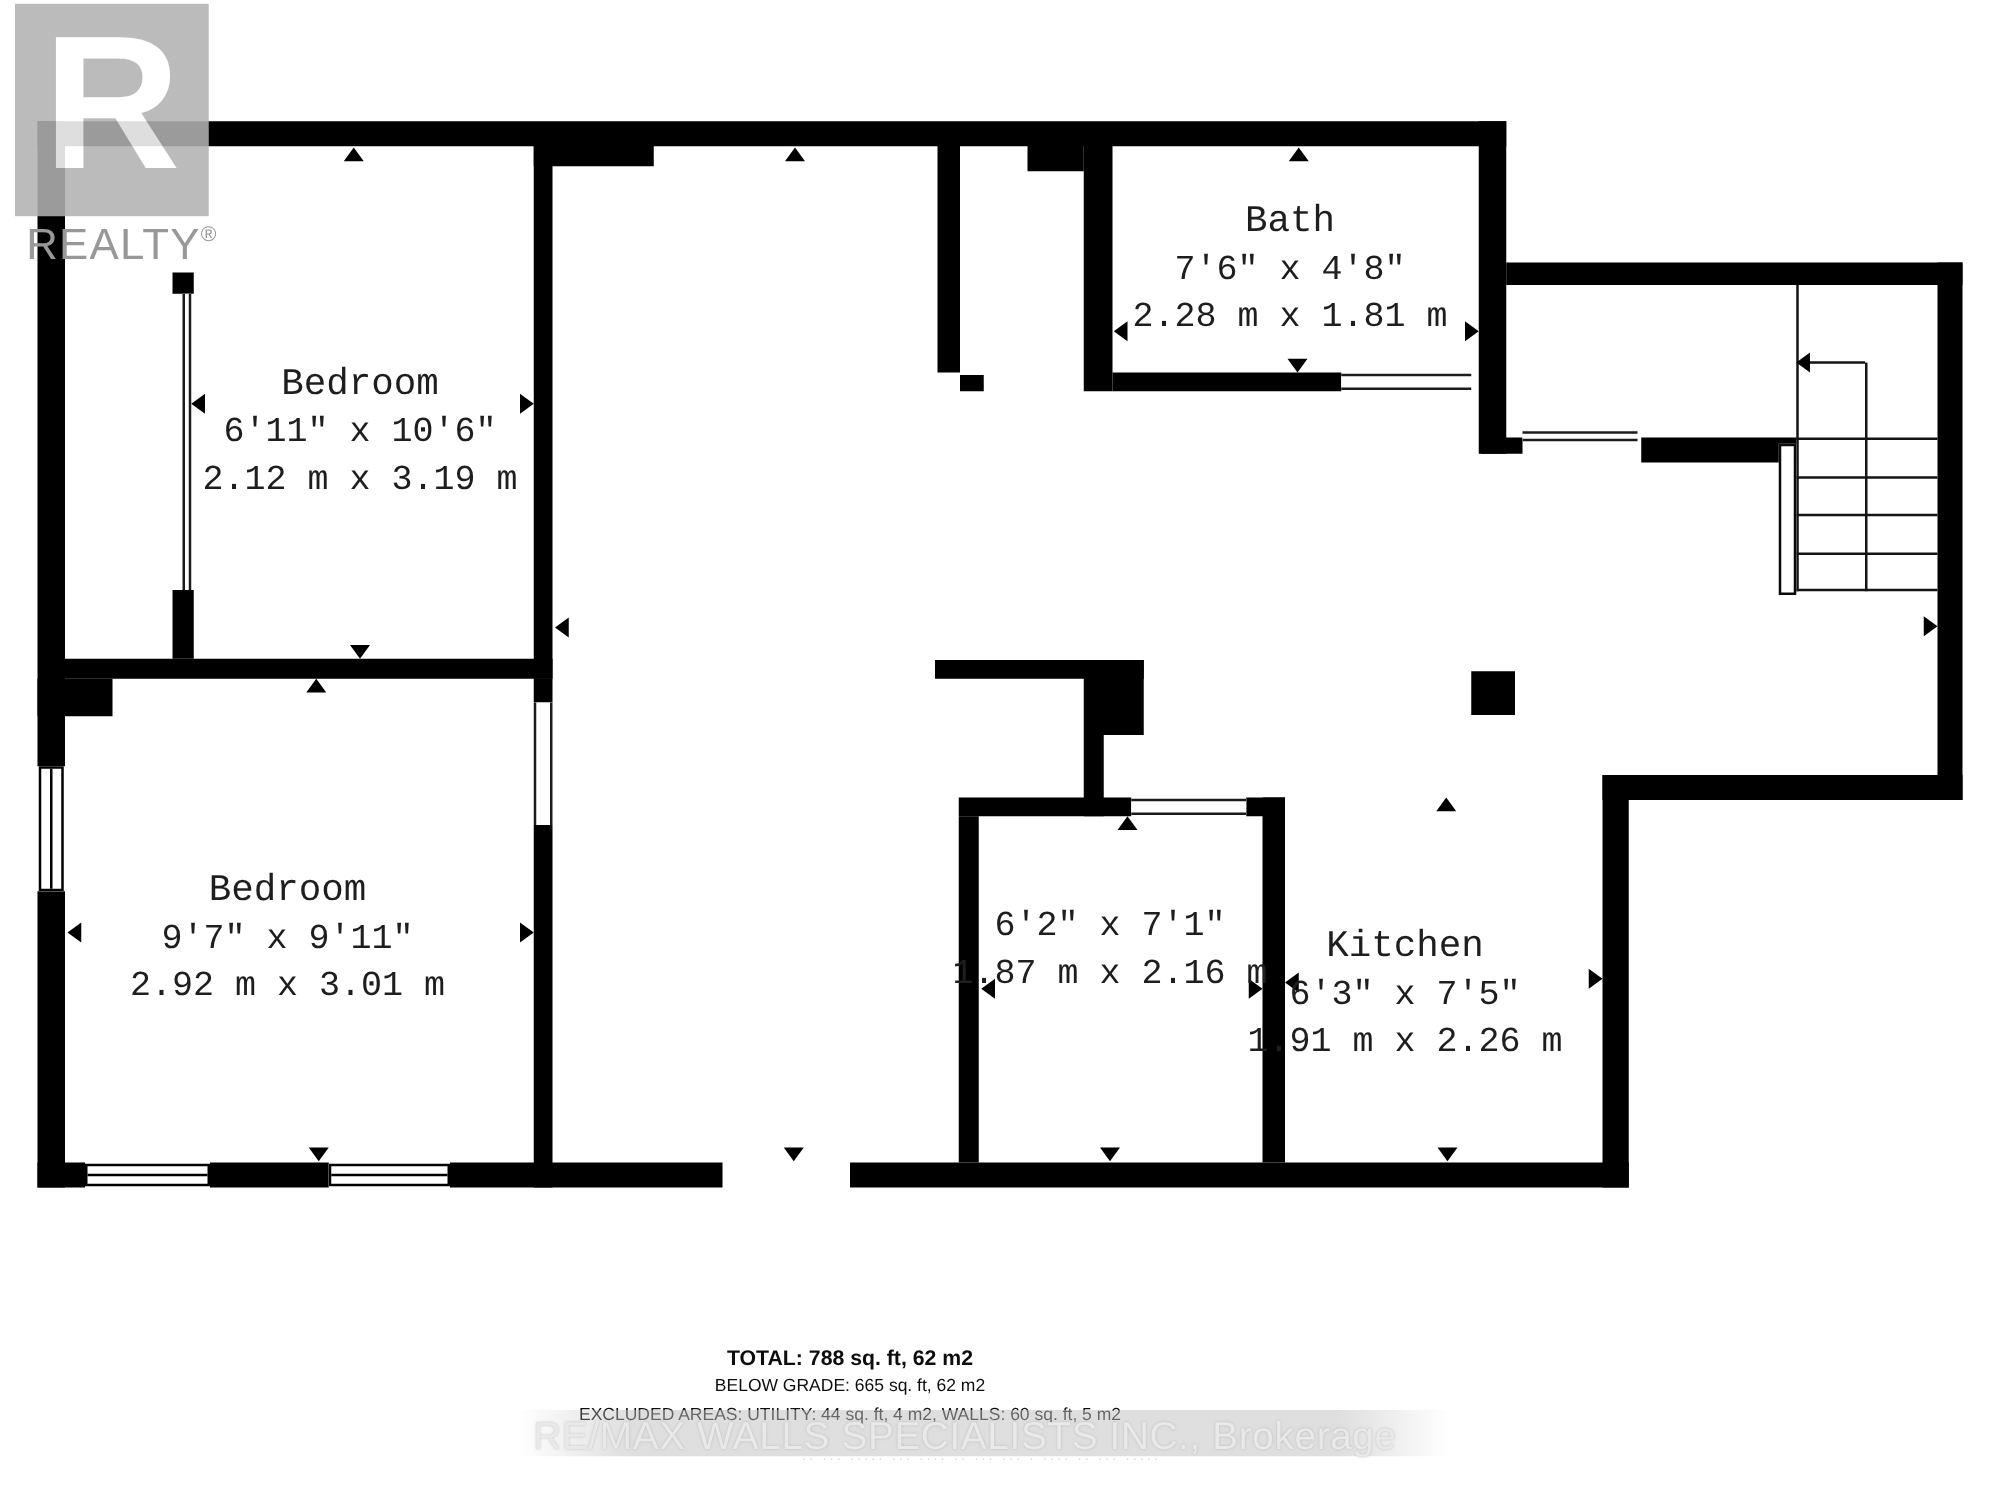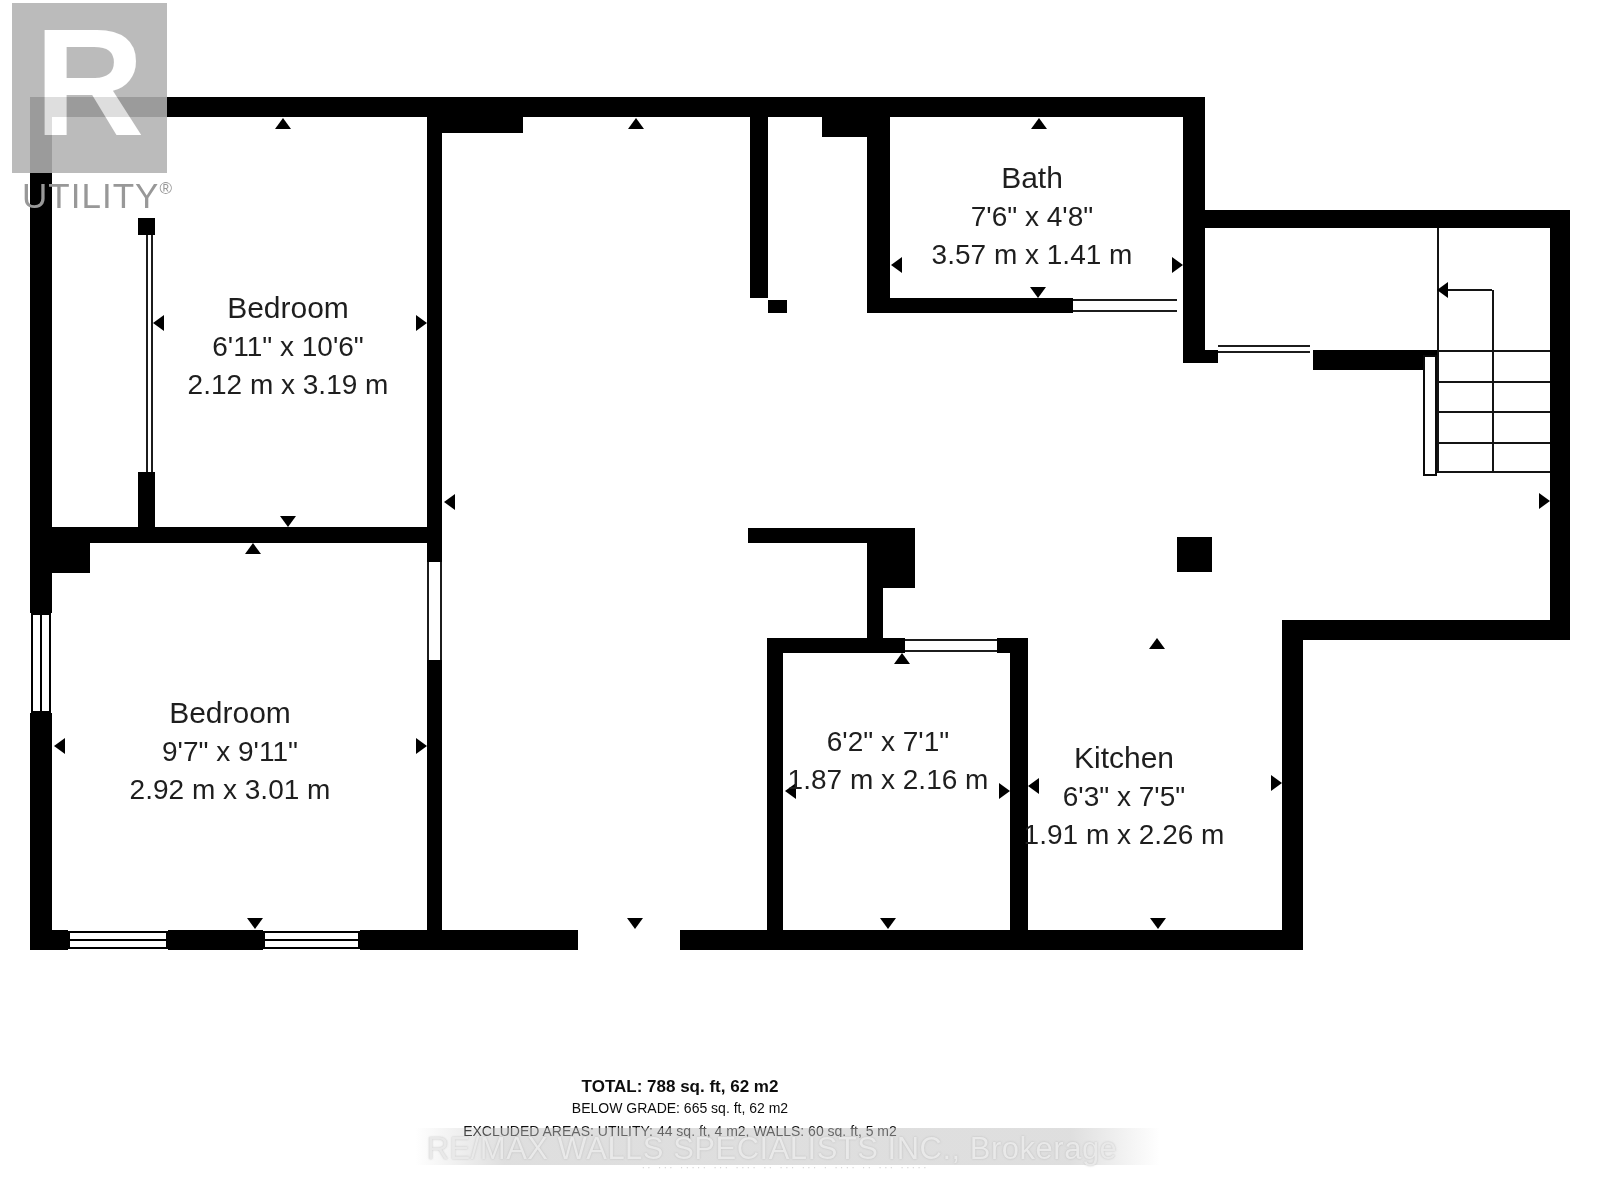--- a/index.html
+++ b/index.html
@@ -15,21 +15,21 @@
   .open{position:absolute;background:#fff;box-sizing:border-box;z-index:3;}
   .open.tb{border-top:2px solid #1c1c1c;border-bottom:2px solid #1c1c1c;}
   .open.lr{border-left:2px solid #1c1c1c;border-right:2px solid #1c1c1c;}
   .open.all{border:2.5px solid #0a0a0a;}
   .arr{position:absolute;width:0;height:0;z-index:4;}
   .arr.up{border-left:8px solid transparent;border-right:8px solid transparent;border-bottom:11px solid #000;}
   .arr.down{border-left:8px solid transparent;border-right:8px solid transparent;border-top:11px solid #000;}
   .arr.left{border-top:8px solid transparent;border-bottom:8px solid transparent;border-right:11px solid #000;}
   .arr.right{border-top:8px solid transparent;border-bottom:8px solid transparent;border-left:11px solid #000;}
   .room{position:absolute;transform:translateX(-50%);text-align:center;white-space:nowrap;
-        color:#1e1e1e;z-index:4;}
+        color:#1e1e1e;z-index:4;font-family:Liberation Mono, monospace;}
   .room .t{font-size:30px;line-height:40px;}
   .room .d{font-size:28px;line-height:38px;}
   
   #logo{position:absolute;left:0;top:0;z-index:6;}
   #logo .sq{position:absolute;left:12px;top:3px;width:155px;height:170px;background:#b2b2b2;opacity:0.87;}
   #logo .sq span{position:absolute;left:0;top:-6px;width:155px;text-align:center;
         font-size:152px;font-weight:700;color:#ffffff;line-height:170px;}
   #logo .word{position:absolute;left:0px;top:176px;width:195px;text-align:center;
         font-size:35px;color:#989898;letter-spacing:1px;}
   #logo .word sup{font-size:17px;vertical-align:14px;}
@@ -136,21 +136,21 @@
       <div class="arr down" style="left: 1150px; top: 918px;"></div>
       <div class="arr left" style="left: 1437px; top: 282px;"></div>
       <div class="room" style="left: 288px; top: 288px;">
         <div class="t">Bedroom</div>
         <div class="d">6'11" x 10'6"</div>
         <div class="d">2.12 m x 3.19 m</div>
       </div>
       <div class="room" style="left: 1032px; top: 158px;">
         <div class="t">Bath</div>
         <div class="d">7'6" x 4'8"</div>
-        <div class="d">3.57 m x 1.41 m</div>
+        <div class="d">2.28 m x 1.81 m</div>
       </div>
       <div class="room" style="left: 230px; top: 693px;">
         <div class="t">Bedroom</div>
         <div class="d">9'7" x 9'11"</div>
         <div class="d">2.92 m x 3.01 m</div>
       </div>
       <div class="room" style="left: 888px; top: 723px;">
         <div class="d">6'2" x 7'1"</div>
         <div class="d">1.87 m x 2.16 m</div>
       </div>
@@ -158,21 +158,21 @@
         <div class="t">Kitchen</div>
         <div class="d">6'3" x 7'5"</div>
         <div class="d">1.91 m x 2.26 m</div>
       </div>
     </div>
 
   <div id="logo">
     <div class="sq">
       <span>R</span>
     </div>
-    <div class="word"><span>UTILITY</span><sup>®</sup></div>
+    <div class="word"><span>REALTY</span><sup>®</sup></div>
   </div>
 
   <div class="footer">
     <div id="wmband"></div>
     <div id="wmtext">RE/MAX WALLS SPECIALISTS INC., Brokerage</div>
     <div class="fline f1" style="left:680px;top:1077px;">TOTAL: 788 sq. ft, 62 m2</div>
     <div class="fline f2" style="left:680px;top:1100px;">BELOW GRADE: 665 sq. ft, 62 m2</div>
     <div class="fline f3" style="left:680px;top:1123px;">EXCLUDED AREAS: UTILITY: 44 sq. ft, 4 m2, WALLS: 60 sq. ft, 5 m2</div>
     <div id="fineprint">·· ··· ····· ··· ···· ·· ··· ··· · ···· ·· ··· ·····</div>
   </div>

